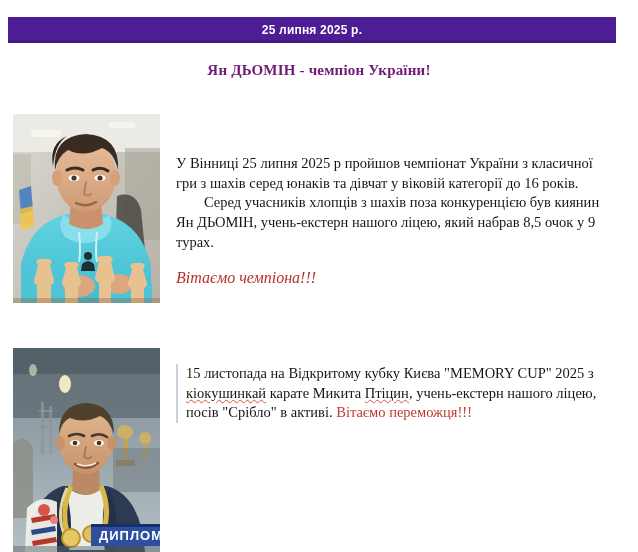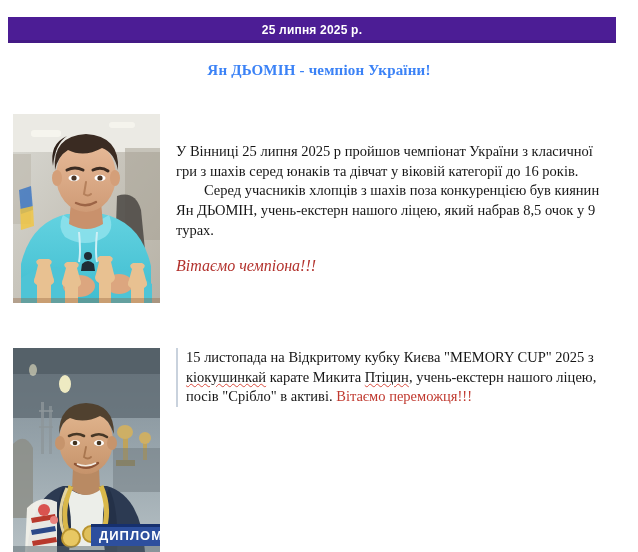--- a/index.html
+++ b/index.html
@@ -38,21 +38,21 @@
     line-height: 1;
   }
 
   
   .headline {
     position: absolute;
     left: 0;
     top: 62px;
     width: 638px;
     text-align: center;
-    color: #3b82f6;
+    color: #701a75;
     font-family: "Liberation Serif", serif;
     font-weight: bold;
     font-size: 15px;
     letter-spacing: 0.2px;
   }
 
   
   .article {
     position: absolute;
   }
@@ -68,30 +68,30 @@
     background: #d8d8d4;
   }
   .photo-1 { height: 189px; }
   .photo-2 { height: 204px; text-align: center; }
 
   .photo svg { display: block; width: 100%; height: 100%; }
 
   .article-text {
     position: absolute;
     left: 176px;
-    top: 28px;
+    top: 40px;
     width: 434px;
     font-family: "Liberation Serif", serif;
     font-size: 14.5px;
     line-height: 1.36;
     color: #161616;
     text-align: left;
   }
   .article-2 .article-text {
-    top: 0;
+    top: 16px;
     border-left: 2px solid #c9d2dd;
     padding-left: 8px;
     width: 428px;
   }
 
   .indent { display: inline-block; width: 28px; }
 
   .congrats {
     display: block;
     margin-top: 14px;

